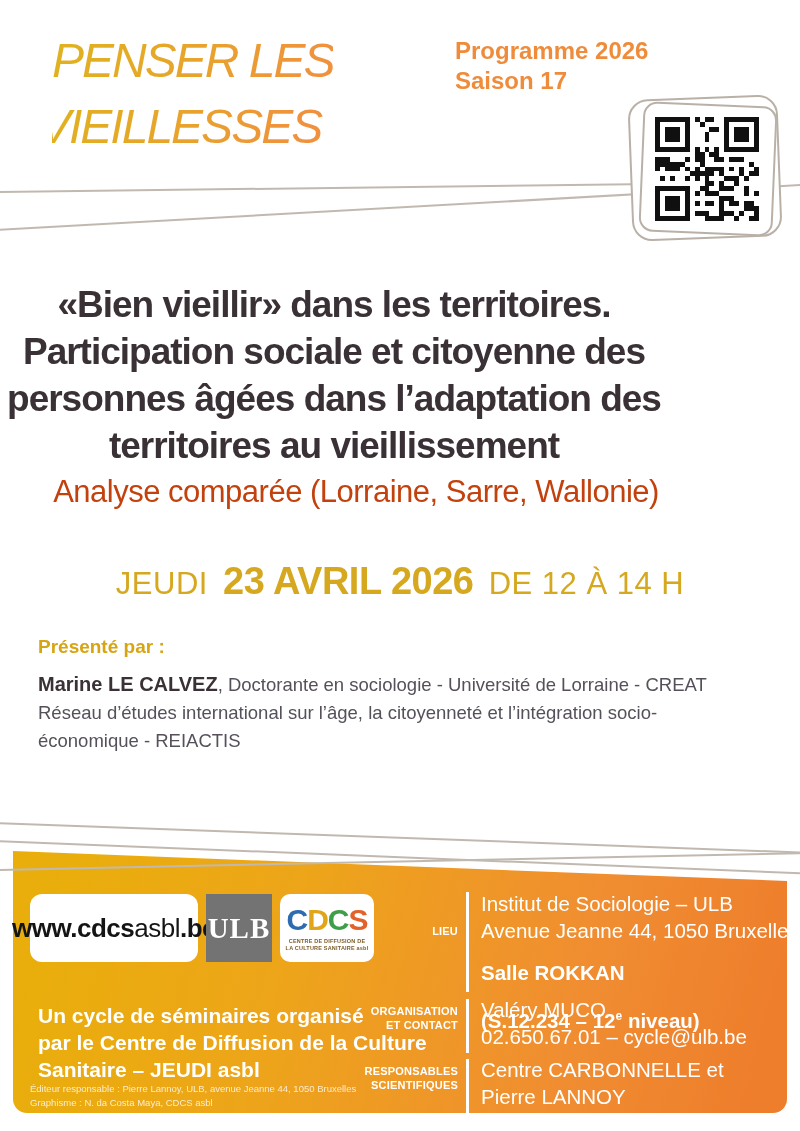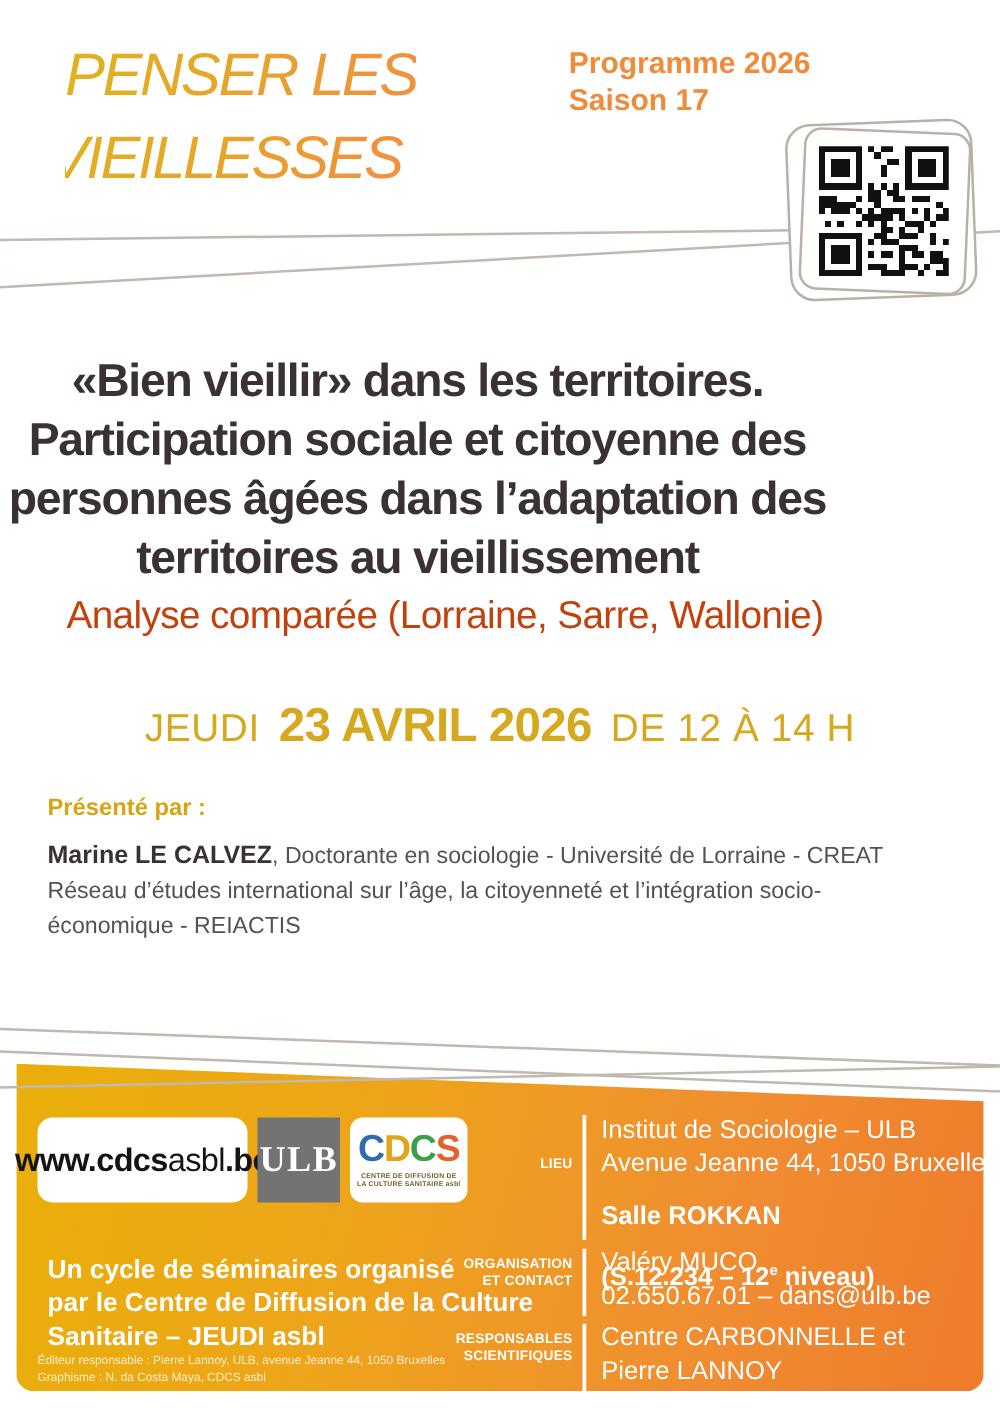--- a/index.html
+++ b/index.html
@@ -391,21 +391,21 @@
   <div>Sanitaire – JEUDI asbl</div>
 </div>
 
 <div class="f-label org-label">
   <div>ORGANISATION</div>
   <div>ET CONTACT</div>
 </div>
 <div class="f-sep sep-org"></div>
 <div class="f-value org-value">
   <div>Valéry MUCO</div>
-  <div>02.650.67.01 – dans@ulb.be</div>
+  <div>02.650.67.01 – cycle@ulb.be</div>
 </div>
 
 <div class="f-label resp-label">
   <div>RESPONSABLES</div>
   <div>SCIENTIFIQUES</div>
 </div>
 <div class="f-sep sep-resp"></div>
 <div class="f-value resp-value">
   <div>Centre CARBONNELLE et</div>
   <div>Pierre LANNOY</div>

